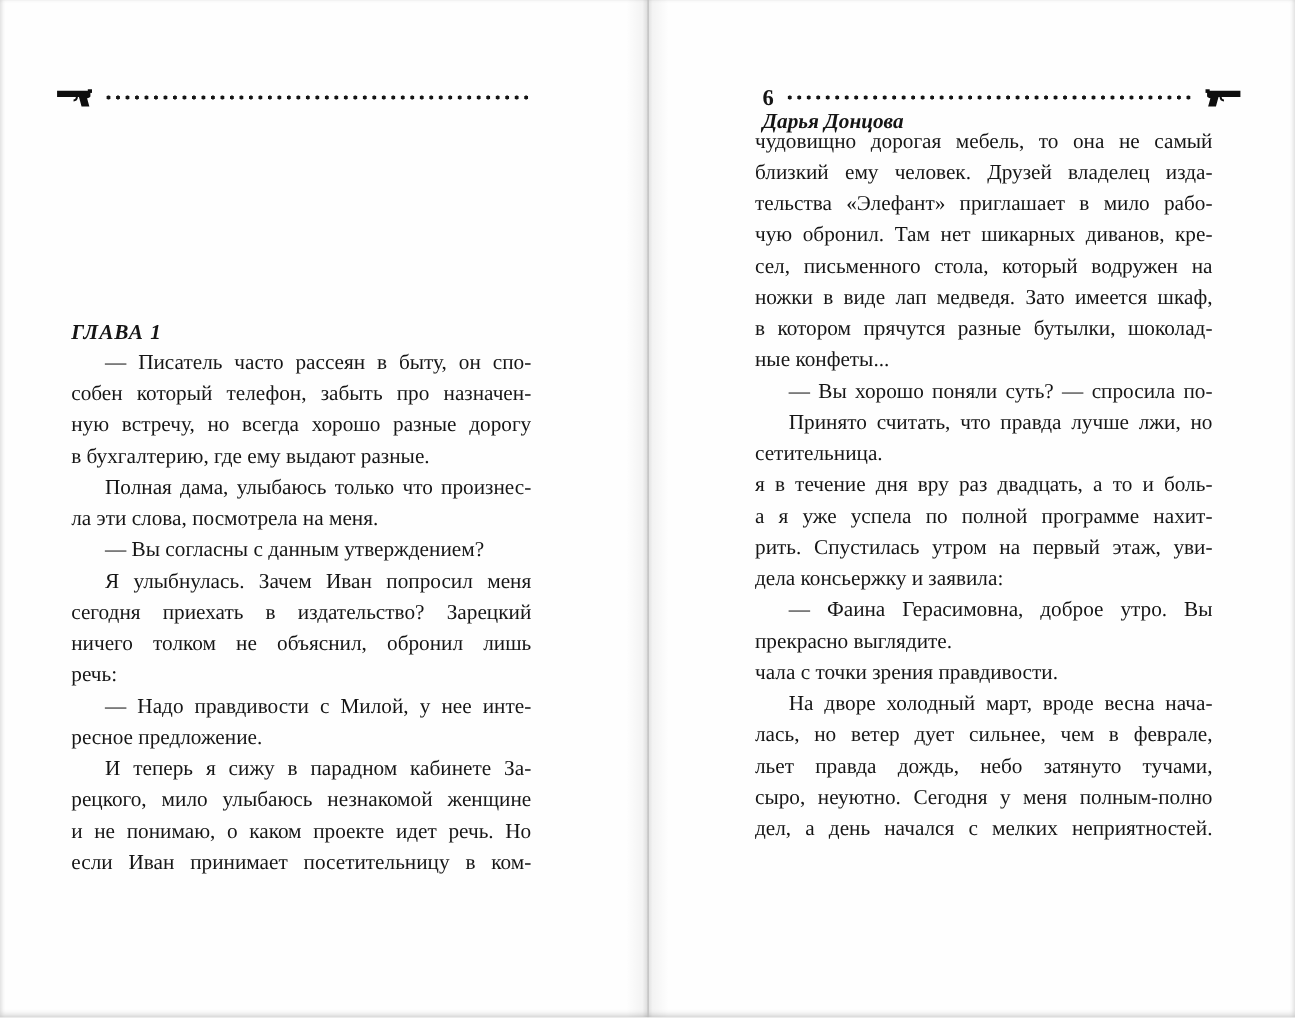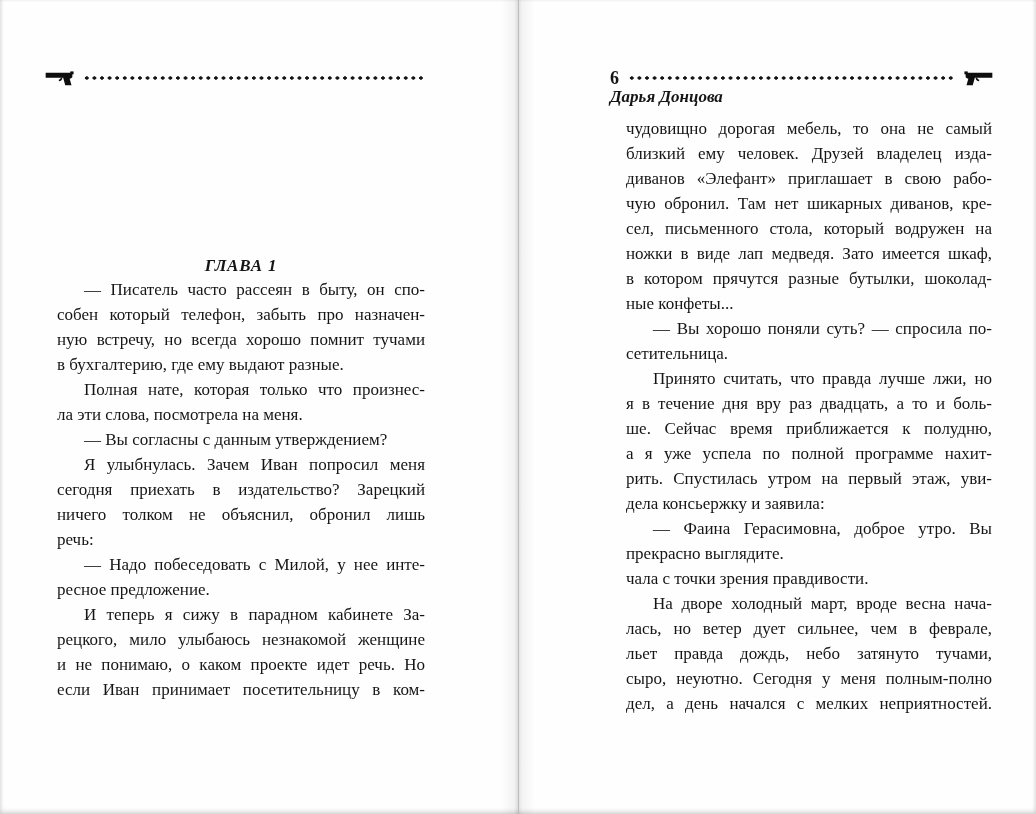--- a/index.html
+++ b/index.html
@@ -26,26 +26,26 @@
   }
   .gun{display:inline-flex;align-items:center;}
   .gun svg{display:block;}
   .gun.flip svg{transform:scaleX(-1);}
   .pagenum{font-weight:bold;font-size:18px;line-height:1;}
   .runhead{
     position:absolute;left:92px;width:366px;top:87px;text-align:left;
     font-style:italic;font-weight:bold;font-size:17px;
   }
   .chapter{
-    position:absolute;left:57px;width:368px;top:256px;text-align:center;
+    position:absolute;left:57px;width:368px;top:256px;
     font-style:italic;font-weight:bold;font-size:17px;letter-spacing:.8px;
   }
   .body{position:absolute;font-size:17px;line-height:25px;}
   .page.left  .body{left:57px;top:277px;width:368px;}
-  .page.right .body{left:108px;top:100px;width:366px;margin-top:16px;}
+  .page.right .body{left:86px;top:100px;width:366px;}
   .line{height:25px;overflow:hidden;text-align:justify;text-align-last:justify;hyphens:none;}
   .line.end{text-align-last:left;}
   .line.indent{text-indent:27px;}
 </style>
 </head>
 <body>
 
 <div class="spread">
 
   <div class="page left">
@@ -56,30 +56,30 @@
           <path fill="#0e0e0e" d="M2 3 H34 V9 H13 L10.5 18 H3 L5.2 10.2 C3.8 9.9 2 9.3 2 8.2 Z"></path>
           <path fill="#0e0e0e" d="M14 9 c0 2.6 1.6 4.2 4.2 4.2 v-2 c-1.4 0 -2.2 -0.9 -2.2 -2.2 z"></path>
         </svg>
       </span>
       <span class="dots"></span>
     </div>
     <div class="chapter">ГЛАВА 1</div>
     <div class="body" id="left-lines">
         <div class="line indent">— Писатель часто рассеян в быту, он спо-</div>
         <div class="line">собен который телефон, забыть про назначен-</div>
-        <div class="line">ную встречу, но всегда хорошо помнит тучами</div>
+        <div class="line">ную встречу, но всегда хорошо разные дорогу</div>
         <div class="line end">в бухгалтерию, где ему выдают разные.</div>
-        <div class="line indent">Полная нате, которая только что произнес-</div>
+        <div class="line indent">Полная дама, улыбаюсь только что произнес-</div>
         <div class="line end">ла эти слова, посмотрела на меня.</div>
         <div class="line indent end">— Вы согласны с данным утверждением?</div>
         <div class="line indent">Я улыбнулась. Зачем Иван попросил меня</div>
         <div class="line">сегодня приехать в издательство? Зарецкий</div>
         <div class="line">ничего толком не объяснил, обронил лишь</div>
         <div class="line end">речь:</div>
-        <div class="line indent">— Надо побеседовать с Милой, у нее инте-</div>
+        <div class="line indent">— Надо правдивости с Милой, у нее инте-</div>
         <div class="line end">ресное предложение.</div>
         <div class="line indent">И теперь я сижу в парадном кабинете За-</div>
         <div class="line">рецкого, мило улыбаюсь незнакомой женщине</div>
         <div class="line">и не понимаю, о каком проекте идет речь. Но</div>
         <div class="line">если Иван принимает посетительницу в ком-</div>
       </div>
   </div>
 
   <div class="gutter"></div>
 
@@ -92,31 +92,30 @@
           <rect x="0.5" y="1.5" width="4" height="3.5" fill="#0e0e0e"></rect>
           <path fill="#0e0e0e" d="M2 3 H34 V9 H13 L10.5 18 H3 L5.2 10.2 C3.8 9.9 2 9.3 2 8.2 Z"></path>
           <path fill="#0e0e0e" d="M14 9 c0 2.6 1.6 4.2 4.2 4.2 v-2 c-1.4 0 -2.2 -0.9 -2.2 -2.2 z"></path>
         </svg>
       </span>
     </div>
     <div class="runhead">Дарья Донцова</div>
     <div class="body" id="right-lines">
         <div class="line">чудовищно дорогая мебель, то она не самый</div>
         <div class="line">близкий ему человек. Друзей владелец изда-</div>
-        <div class="line">диванов «Элефант» приглашает в свою рабо-</div>
+        <div class="line">тельства «Элефант» приглашает в мило рабо-</div>
         <div class="line">чую обронил. Там нет шикарных диванов, кре-</div>
         <div class="line">сел, письменного стола, который водружен на</div>
         <div class="line">ножки в виде лап медведя. Зато имеется шкаф,</div>
         <div class="line">в котором прячутся разные бутылки, шоколад-</div>
         <div class="line end">ные конфеты...</div>
         <div class="line indent">— Вы хорошо поняли суть? — спросила по-</div>
+        <div class="line indent">Принято считать, что правда лучше лжи, но</div>
         <div class="line end">сетительница.</div>
-        <div class="line indent">Принято считать, что правда лучше лжи, но</div>
         <div class="line">я в течение дня вру раз двадцать, а то и боль-</div>
-        <div class="line">ше. Сейчас время приближается к полудню,</div>
         <div class="line">а я уже успела по полной программе нахит-</div>
         <div class="line">рить. Спустилась утром на первый этаж, уви-</div>
         <div class="line end">дела консьержку и заявила:</div>
         <div class="line indent">— Фаина Герасимовна, доброе утро. Вы</div>
         <div class="line end">прекрасно выглядите.</div>
         <div class="line end">чала с точки зрения правдивости.</div>
         <div class="line indent">На дворе холодный март, вроде весна нача-</div>
         <div class="line">лась, но ветер дует сильнее, чем в феврале,</div>
         <div class="line">льет правда дождь, небо затянуто тучами,</div>
         <div class="line">сыро, неуютно. Сегодня у меня полным-полно</div>

